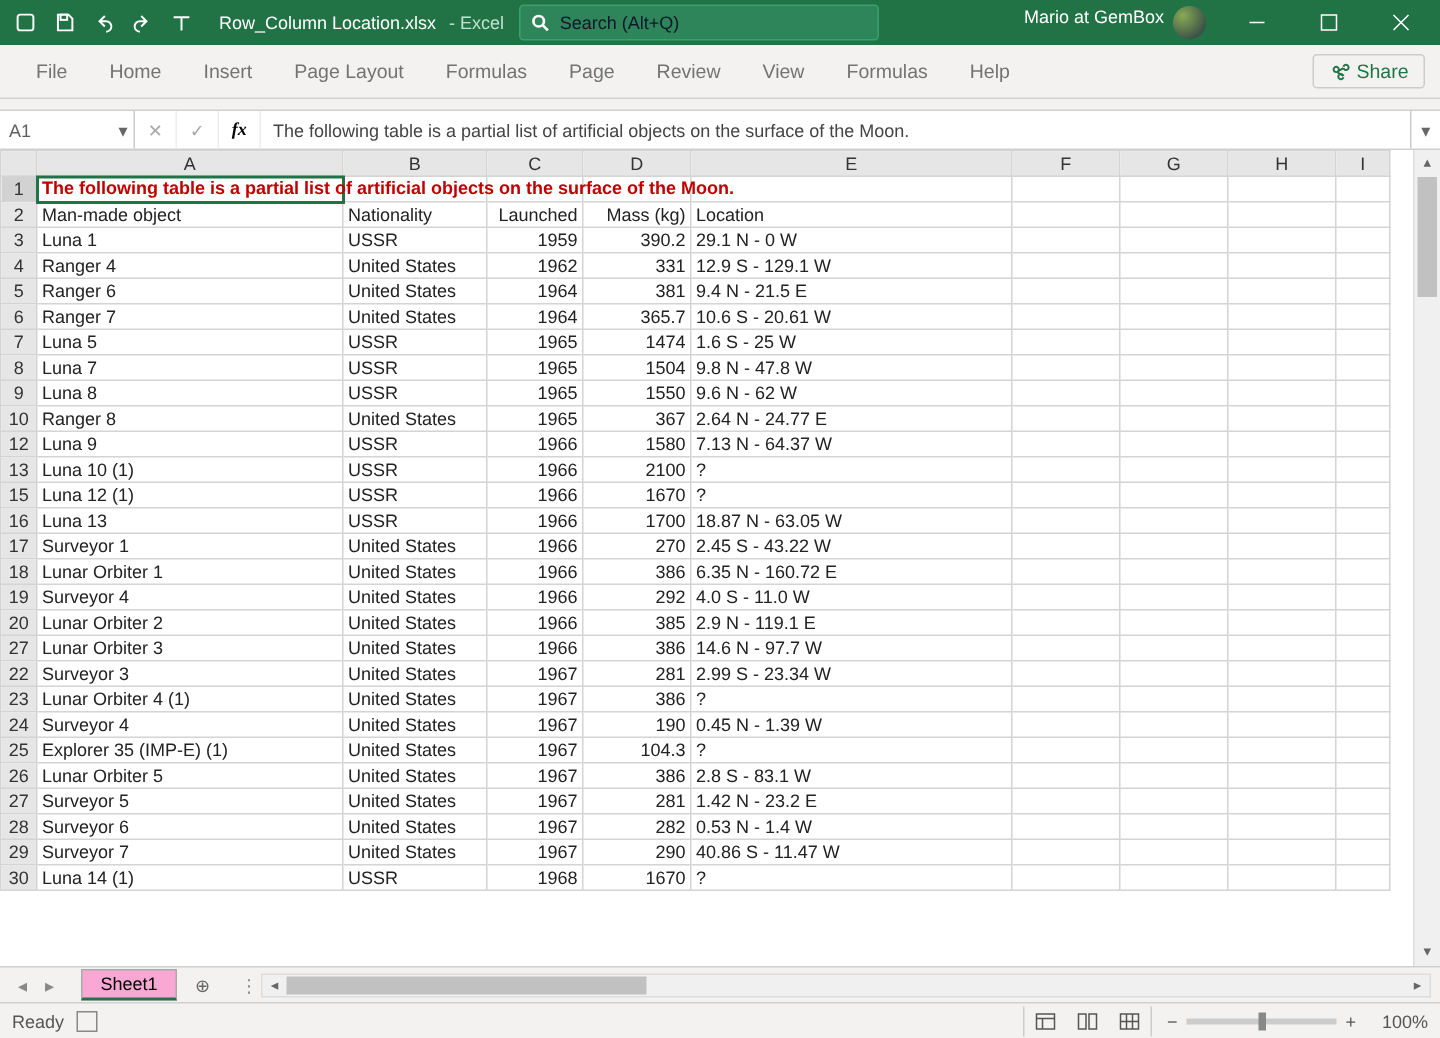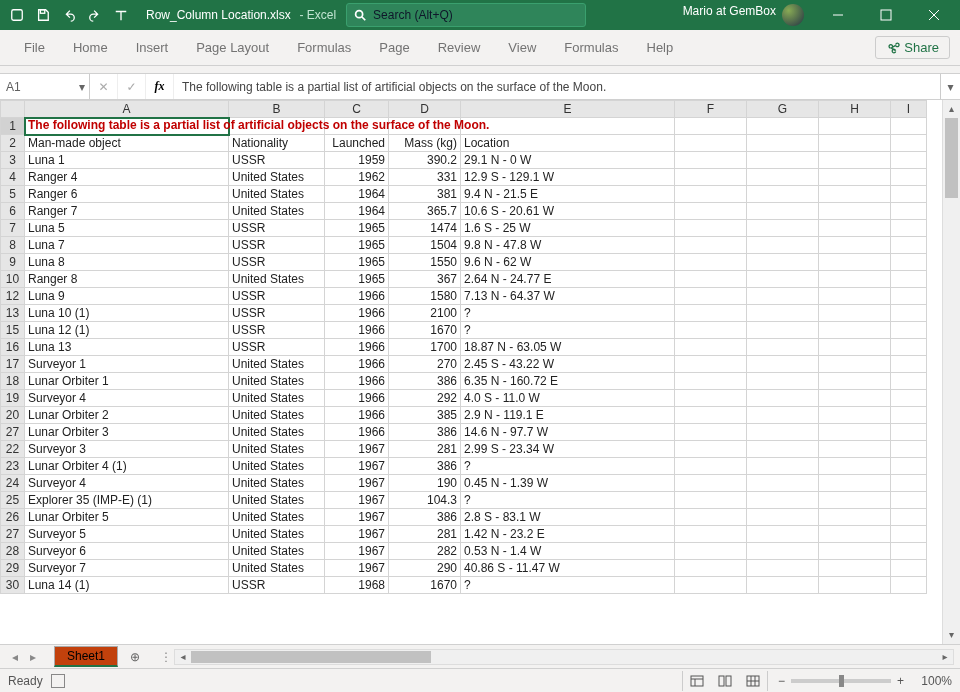--- a/index.html
+++ b/index.html
@@ -49,21 +49,21 @@
   .title-overflow { position: absolute; left: 3px; top: 0; white-space: nowrap; z-index: 2; }
   tr.sel-row th.rowhdr, th.sel-col { background: #d2d2d2; }
   td.active { outline: 2px solid #217346; outline-offset: -1px; }
   .scrollbar-v { width: 18px; background: #f0f0f0; border-left: 1px solid #ddd; position: relative; }
   .scrollbar-v .arrow { height: 18px; text-align: center; font-size: 10px; color: #666; line-height: 18px; }
   .scrollbar-v .thumb { position: absolute; top: 18px; left: 2px; right: 2px; height: 80px; background: #c1c1c1; }
 
   .sheettabs { height: 24px; display: flex; align-items: center; background: #f3f2f1; border-top: 1px solid #d0d0d0; font-size: 12px; }
   .sheettabs .navs { display: flex; gap: 0; padding: 0 6px; color: #888; }
   .sheettabs .navs span { width: 18px; text-align: center; }
-  .sheet-tab { background: #c2410c; border: 1px solid #aaa; border-bottom: 2px solid #217346; padding: 2px 12px; margin-left: 6px; }
+  .sheet-tab { background: #f9a8d4; border: 1px solid #aaa; border-bottom: 2px solid #217346; padding: 2px 12px; margin-left: 6px; }
   .add-sheet { width: 22px; height: 22px; display: flex; align-items: center; justify-content: center; margin-left: 6px; color: #666; border: 1px solid transparent; }
   .hscroll-gutter { flex: 0 0 12px; }
   .hscroll { flex: 1; height: 16px; margin: 0 6px; background: #f0f0f0; border: 1px solid #ddd; position: relative; display: flex; align-items: center; }
   .hscroll .arrow { width: 16px; text-align: center; font-size: 10px; color: #666; }
   .hscroll .track { flex: 1; position: relative; height: 100%; }
   .hscroll .thumb { position: absolute; left: 0; top: 1px; bottom: 1px; width: 240px; background: #c1c1c1; }
   .splitter { width: 6px; color: #888; text-align: center; margin: 0 2px; }
 
   .statusbar { height: 24px; background: #f3f2f1; border-top: 1px solid #d0d0d0; display: flex; align-items: center; font-size: 12px; color: #555; padding: 0 8px; }
   .statusbar .macro-icon { margin-left: 8px; width: 14px; height: 14px; border: 1px solid #888; }

